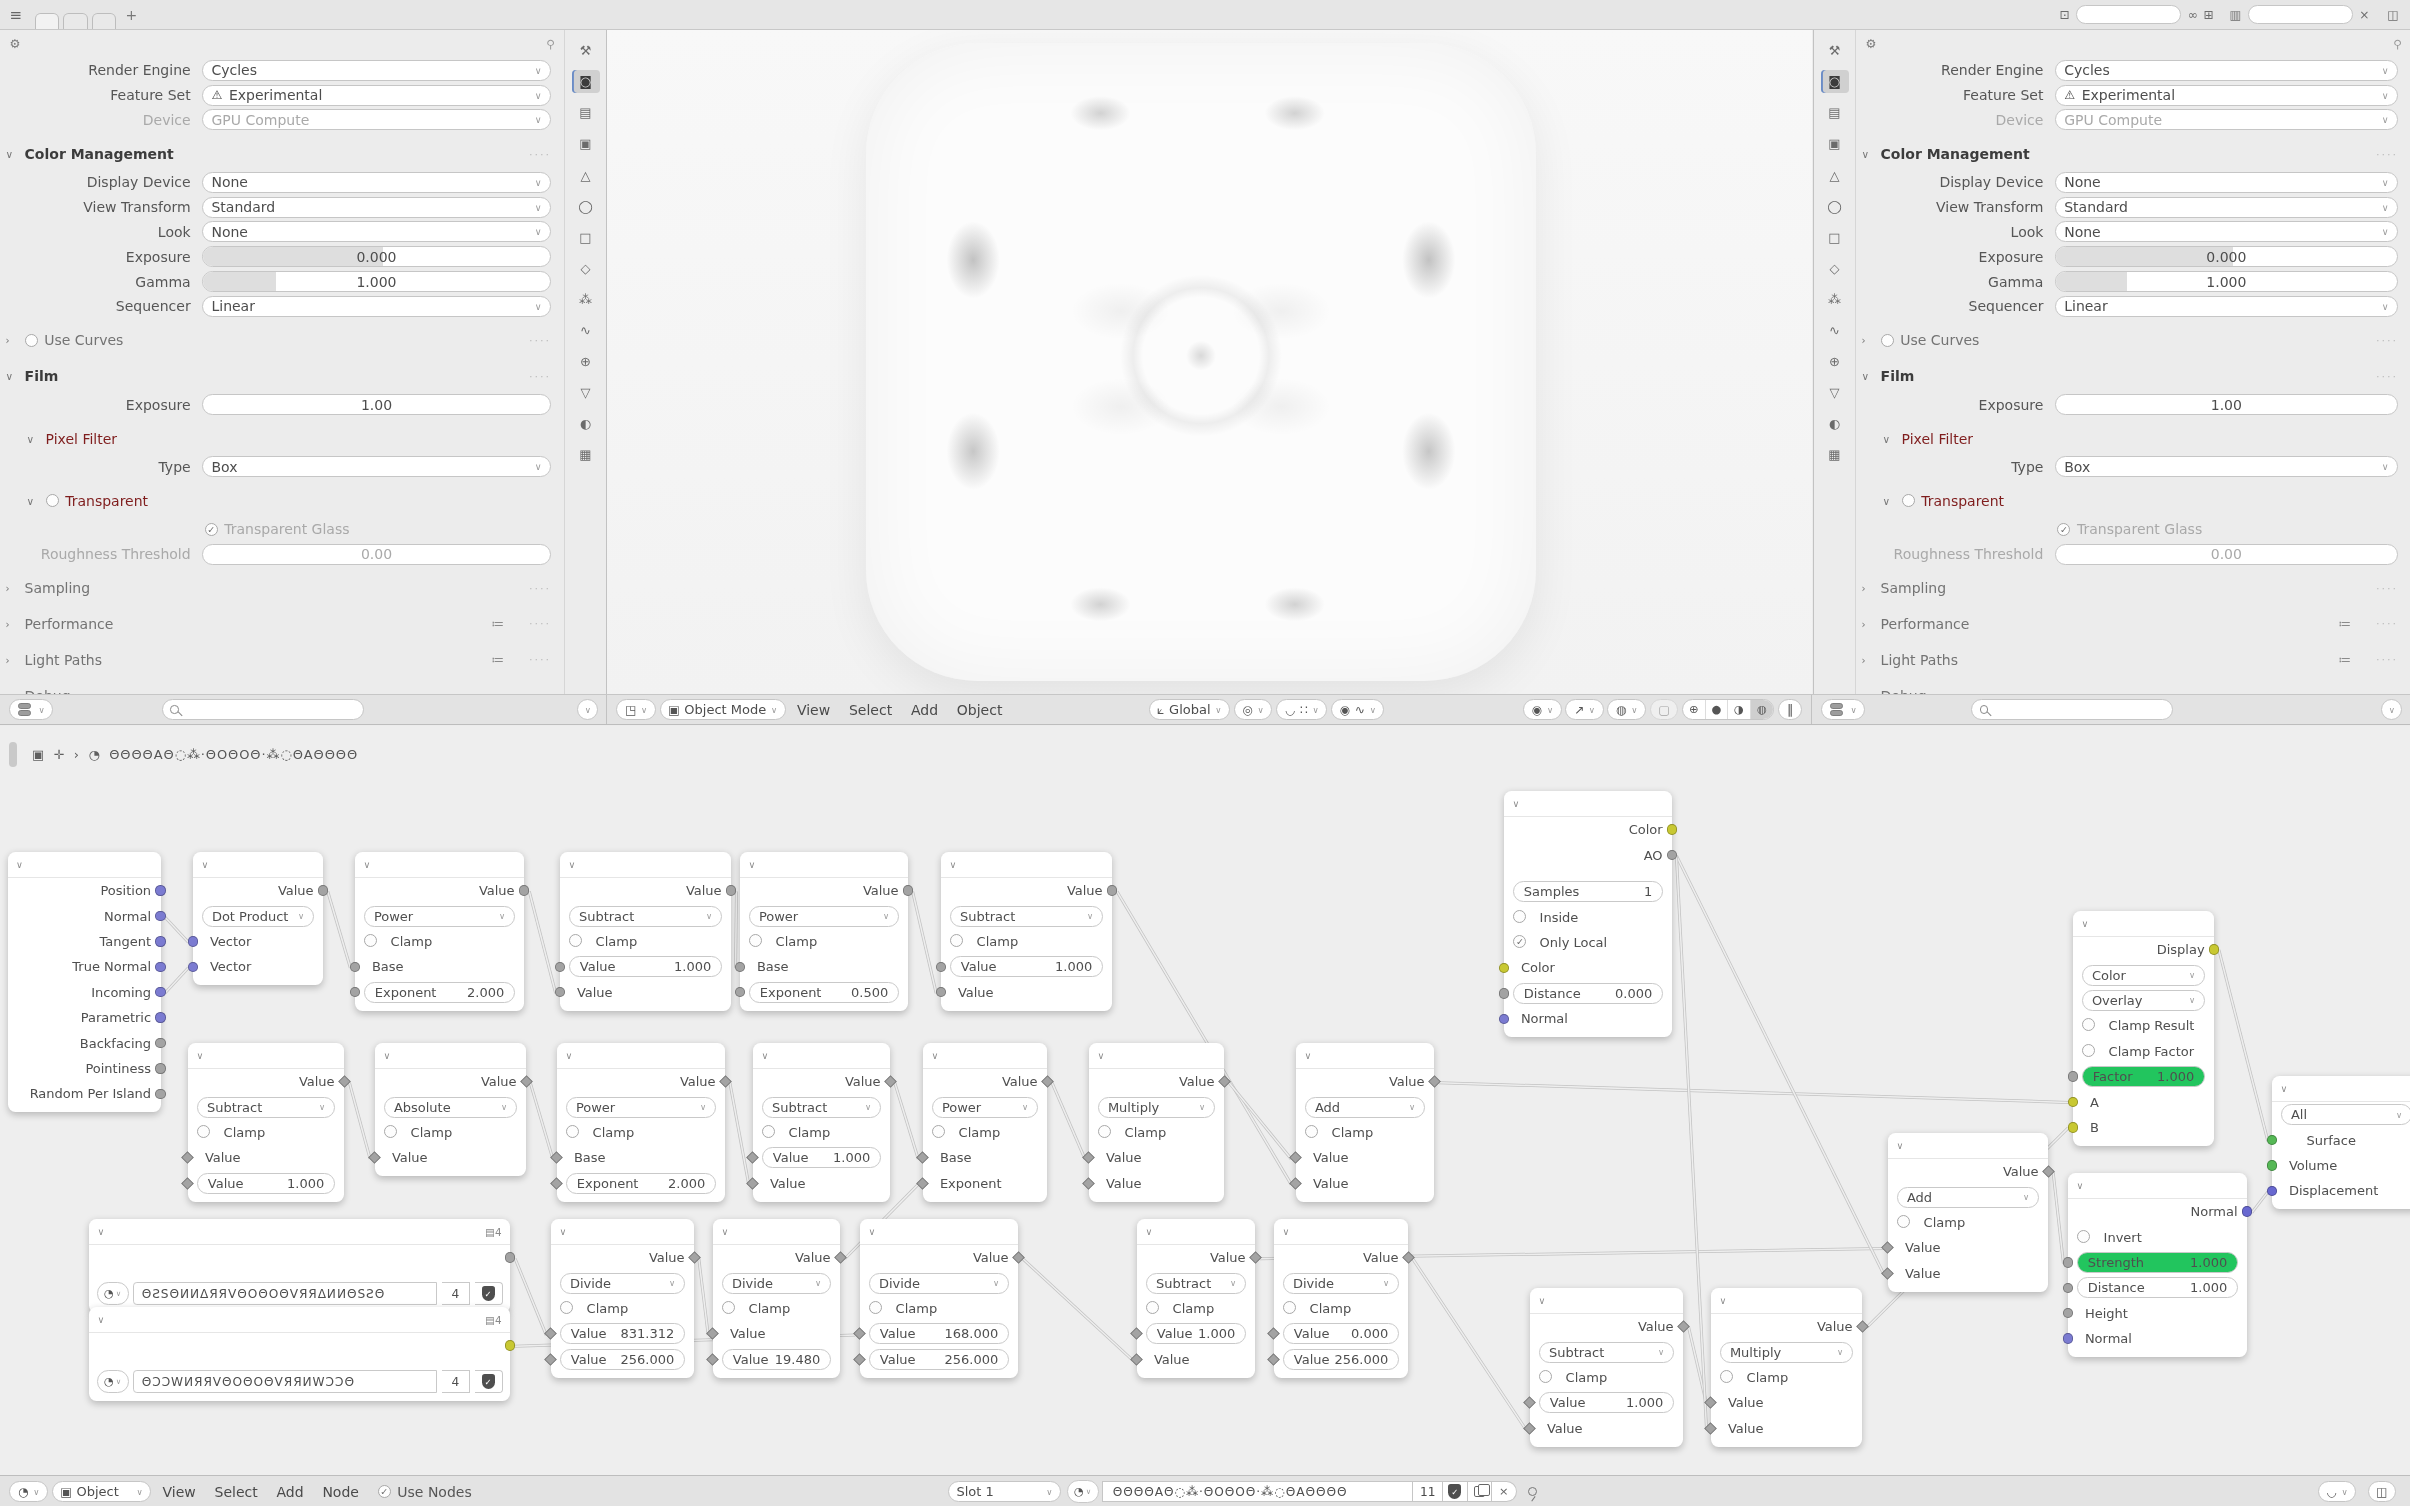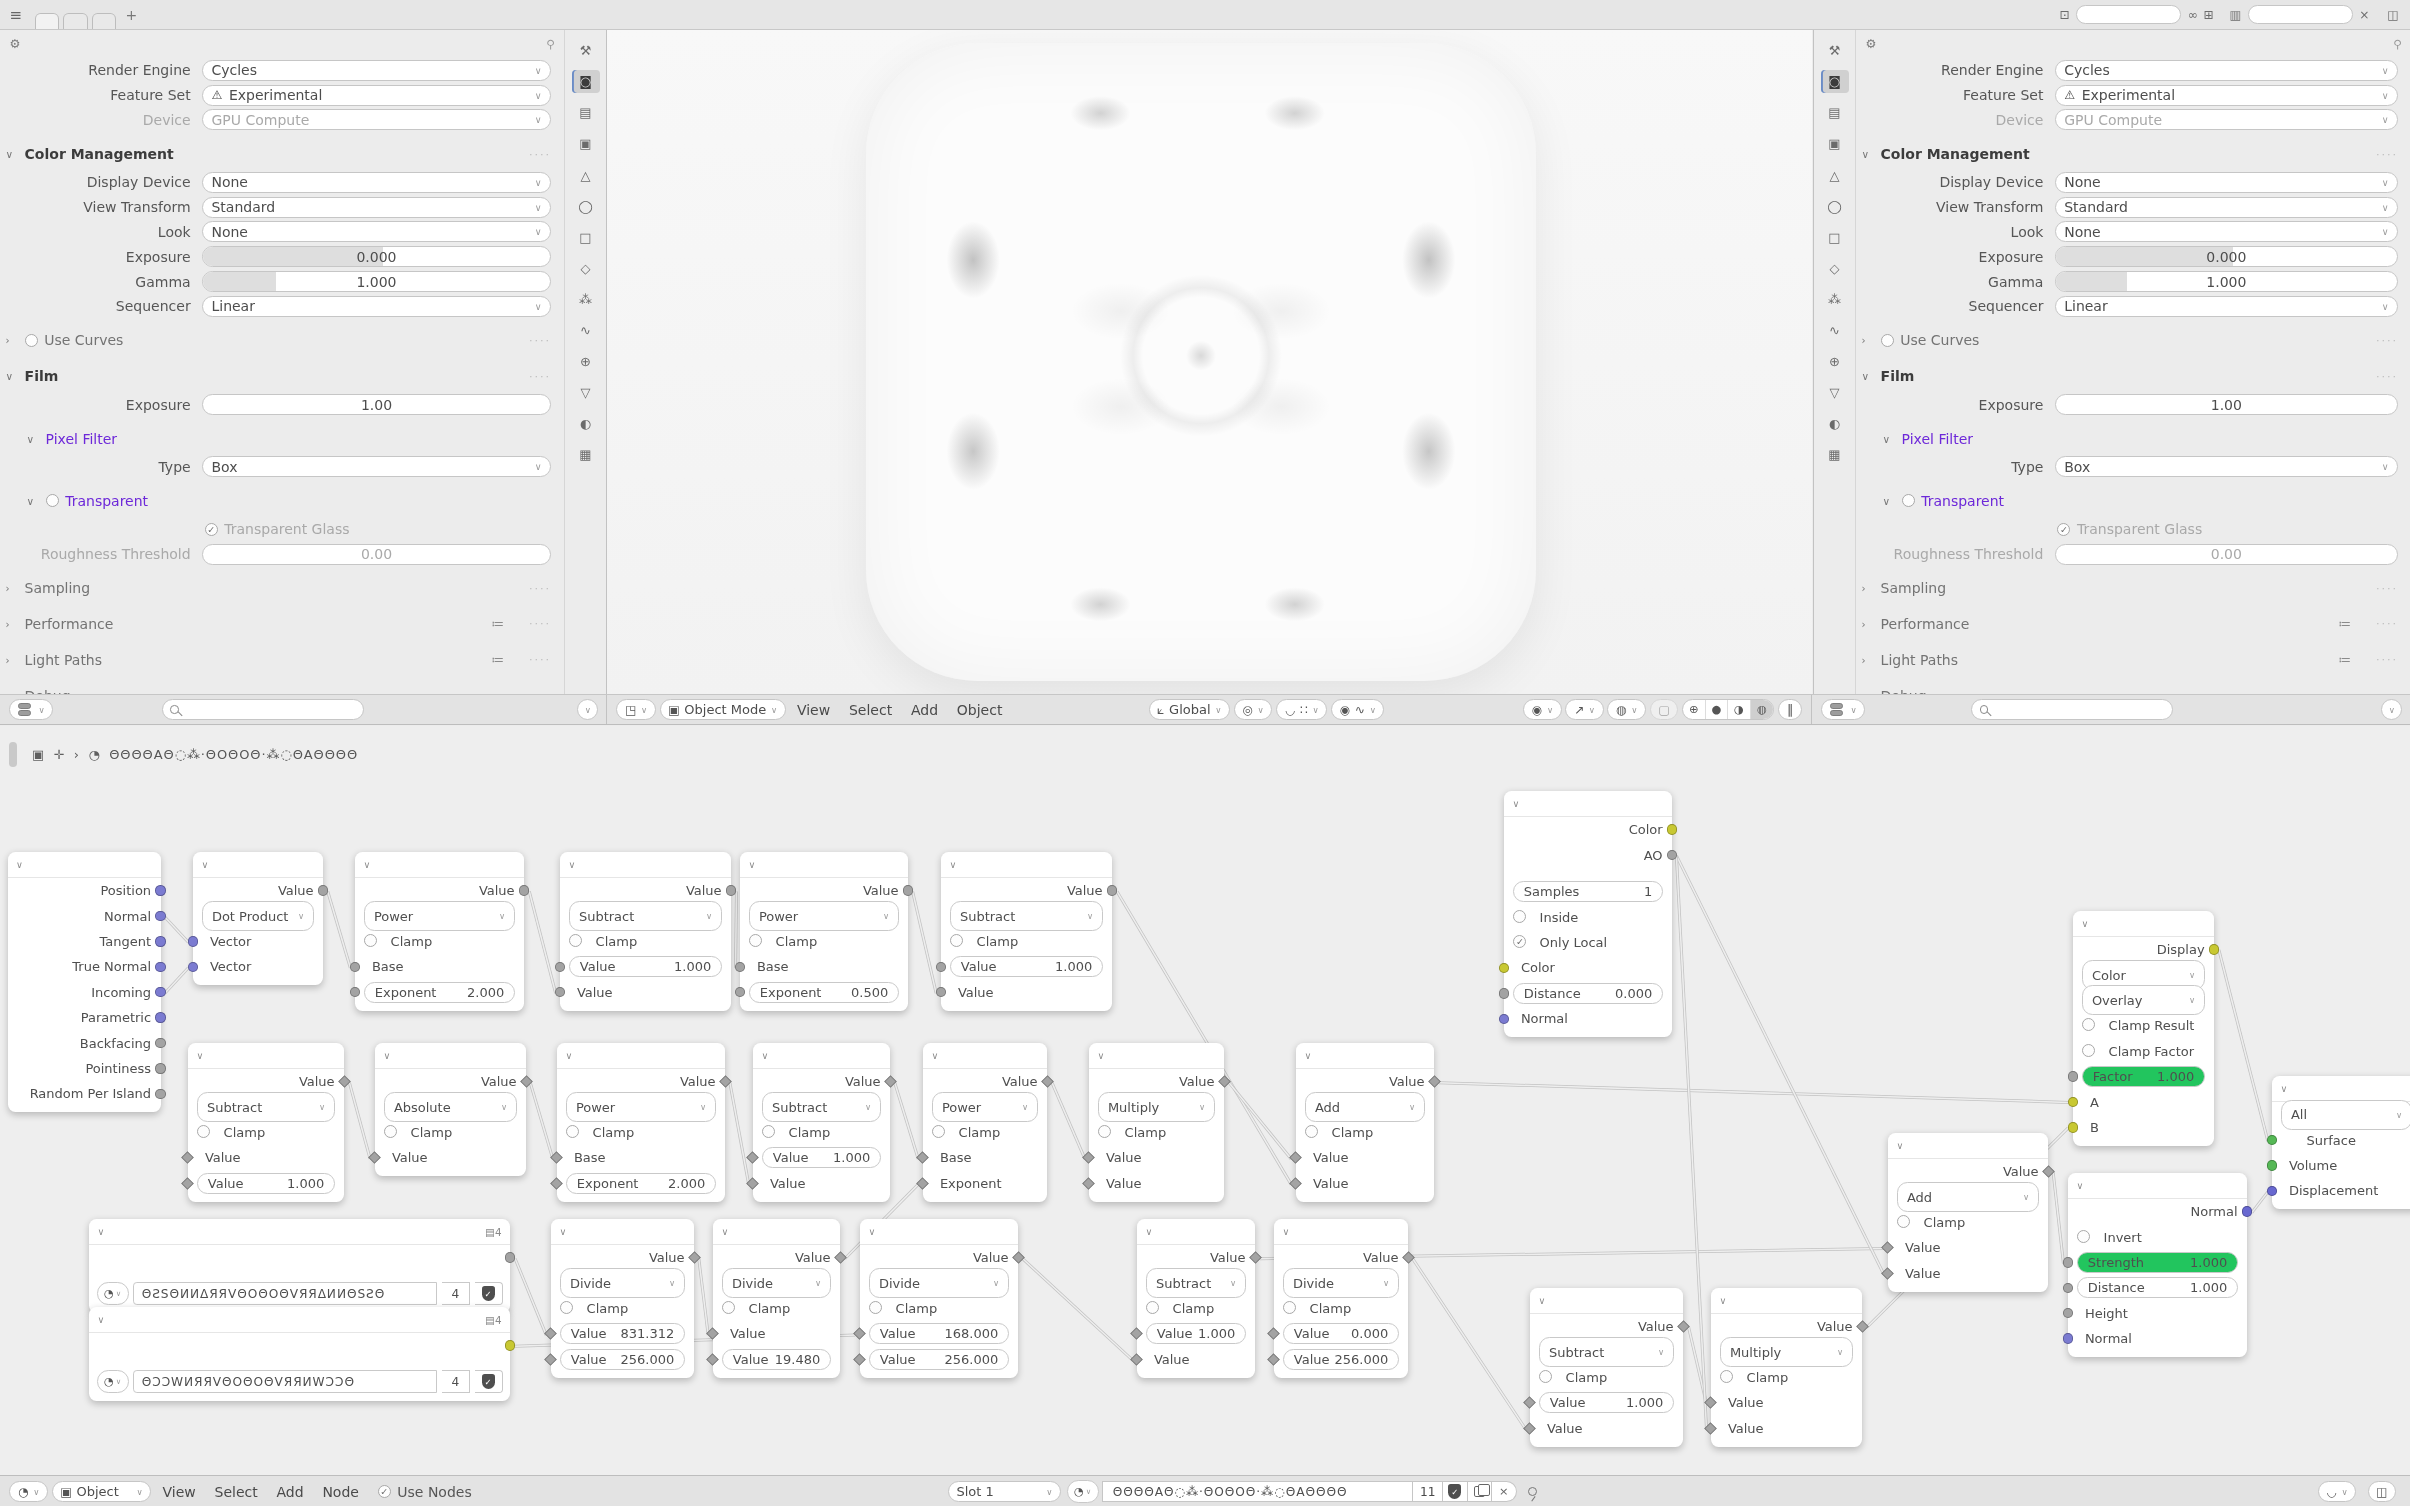--- a/index.html
+++ b/index.html
@@ -44,21 +44,21 @@
     display:flex; align-items:center; padding:0 8.5px; font-size:14px; color:#4d4d4d; position:relative; overflow:hidden; }
   .pfield .caret { margin-left:auto; color:#9a9a9a; font-size:9.4px; }
   .pfield.slider .fill { position:absolute; left:0; top:0; bottom:0; background:#dedede; }
   .pfield.slider .sval, .pfield.num .sval { position:absolute; left:0; right:0; text-align:center; }
   .warnicon { color:#3d3d3d; font-size:12.2px; margin-right:6.6px; }
   .psec { display:flex; align-items:center; height:24.5px; margin:11.3px 0 5.6px 0; font-size:14px; }
   .psec .caret { color:#777; font-size:10.4px; width:19px; }
   .psec .sectitle { color:#3c3c3c; font-weight:bold; }
   .psec .dots { margin-left:auto; color:#bdbdbd; letter-spacing:1.9px; font-size:11.3px; }
   .psec.sub { margin-left:21px; font-weight:normal; }
-  .psec.sub .sectitle { font-weight:normal; color:#6d28d9; }
+  .psec.sub .sectitle { font-weight:normal; color:#7f1d1d; }
   .psec.collapsed .sectitle { font-weight:normal; color:#737373; }
   .psec .listicon { margin-left:auto; margin-right:24.5px; color:#8a8a8a; font-size:13px; }
   .psec .listicon + .dots { margin-left:0; }
   .chkcircle { width:13px; height:13px; border:0.9px solid #a8a8a8; border-radius:50%; background:#fdfdfd;
     display:inline-flex; align-items:center; justify-content:center; font-size:9.4px; color:#6e6e6e; margin-right:6.6px; flex:none; }
   .chkcircle.on::after { content:"✓"; }
   .chkrow { display:flex; align-items:center; height:21px; margin:1.9px 0 3.8px 36.5%; font-size:14px; }
   .chklabel { font-size:14px; color:#565656; }
 
   
@@ -119,21 +119,21 @@
   .nheader { height:26px; display:flex; align-items:center; padding:0 8.5px;
     border-bottom:0.9px solid #e6e6e6; color:#8a8a8a; font-size:9.4px; }
   .nheader .corner { margin-left:auto; color:#8a8a8a; font-size:10.4px; }
   .nrow { position:relative; height:25.4px; display:flex; align-items:center; padding:0 9.4px; }
   .nrow.rowout { justify-content:flex-end; }
   .sock { position:absolute; width:10.4px; height:10.4px; box-shadow:inset 0 0 0 0.9px rgba(0,0,0,.28); }
   .sock.circle { border-radius:50%; }
   .sock.diamond { transform:rotate(45deg); width:9px; height:9px; }
   .sock.sr { right:-5.2px; }
   .sock.sl { left:-5.2px; }
-  .ndd { flex:1; height:30px; border:0.9px solid #c9c9c9; border-radius:10.4px; background:#fff;
+  .ndd { flex:1; height:21px; border:0.9px solid #c9c9c9; border-radius:10.4px; background:#fff;
     display:flex; align-items:center; padding:0 8.5px; }
   .ndd .caret { margin-left:auto; color:#9e9e9e; font-size:8.5px; }
   .nfld { flex:1; height:21px; border:0.9px solid #c9c9c9; border-radius:10.4px; background:#fff;
     display:flex; align-items:center; padding:0 9.4px; }
   .nfld.gray { background:#22c55e; }
   .nfld .fv { margin-left:auto; }
   .nchk { display:flex; gap:6.6px; }
   .dbrow { position:relative; height:28px; display:flex; align-items:center; padding:0 7.5px; gap:4.7px; }
   .dbicon { width:32px; height:22.6px; border:0.9px solid #c9c9c9; border-radius:11.3px; background:#fff;
     display:flex; align-items:center; justify-content:center; gap:1.9px; font-size:11.3px; color:#555; }

